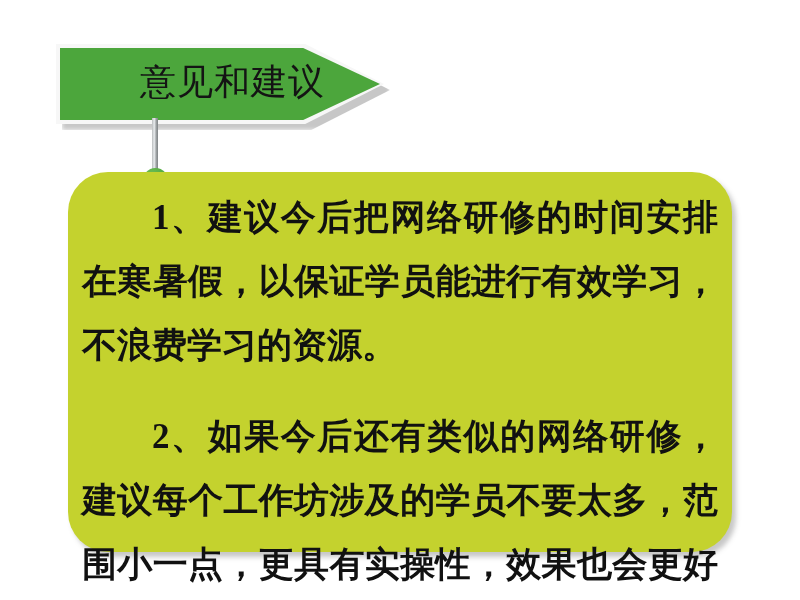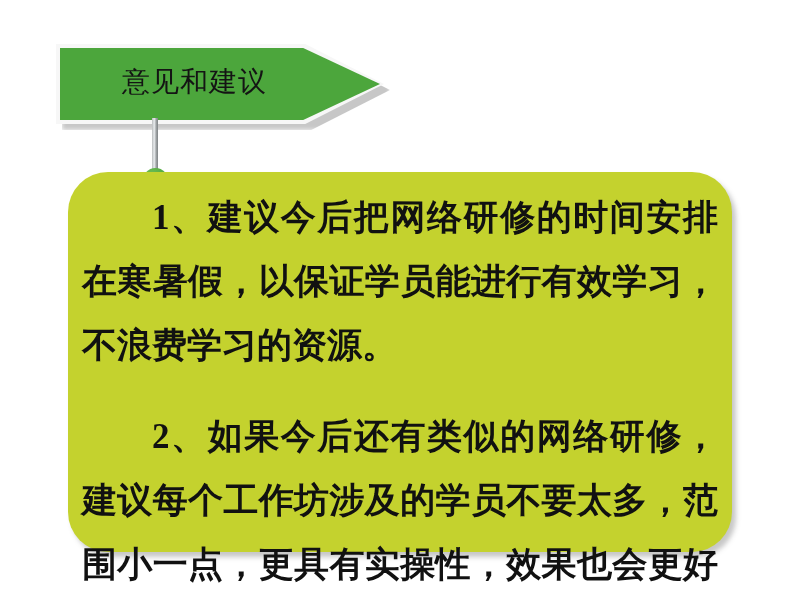--- a/index.html
+++ b/index.html
@@ -59,23 +59,23 @@
     left: 4px;
     top: 4px;
     width: 320px;
     height: 72px;
     background: #4CA63C;
     -webkit-clip-path: polygon(0 0, 76% 0, 100% 50%, 76% 100%, 0 100%);
     clip-path: polygon(0 0, 76% 0, 100% 50%, 76% 100%, 0 100%);
   }
   #banner-title {
     position: absolute;
-    left: 66px;
+    left: 84px;
     top: 16px;
-    font-size: 28px;
+    font-size: 36px;
     line-height: 44px;
     color: #141414;
     white-space: nowrap;
     letter-spacing: 1px;
     font-family: "Liberation Serif", "DejaVu Serif", serif;
   }
 
   
   #connector-stem {
     position: absolute;

